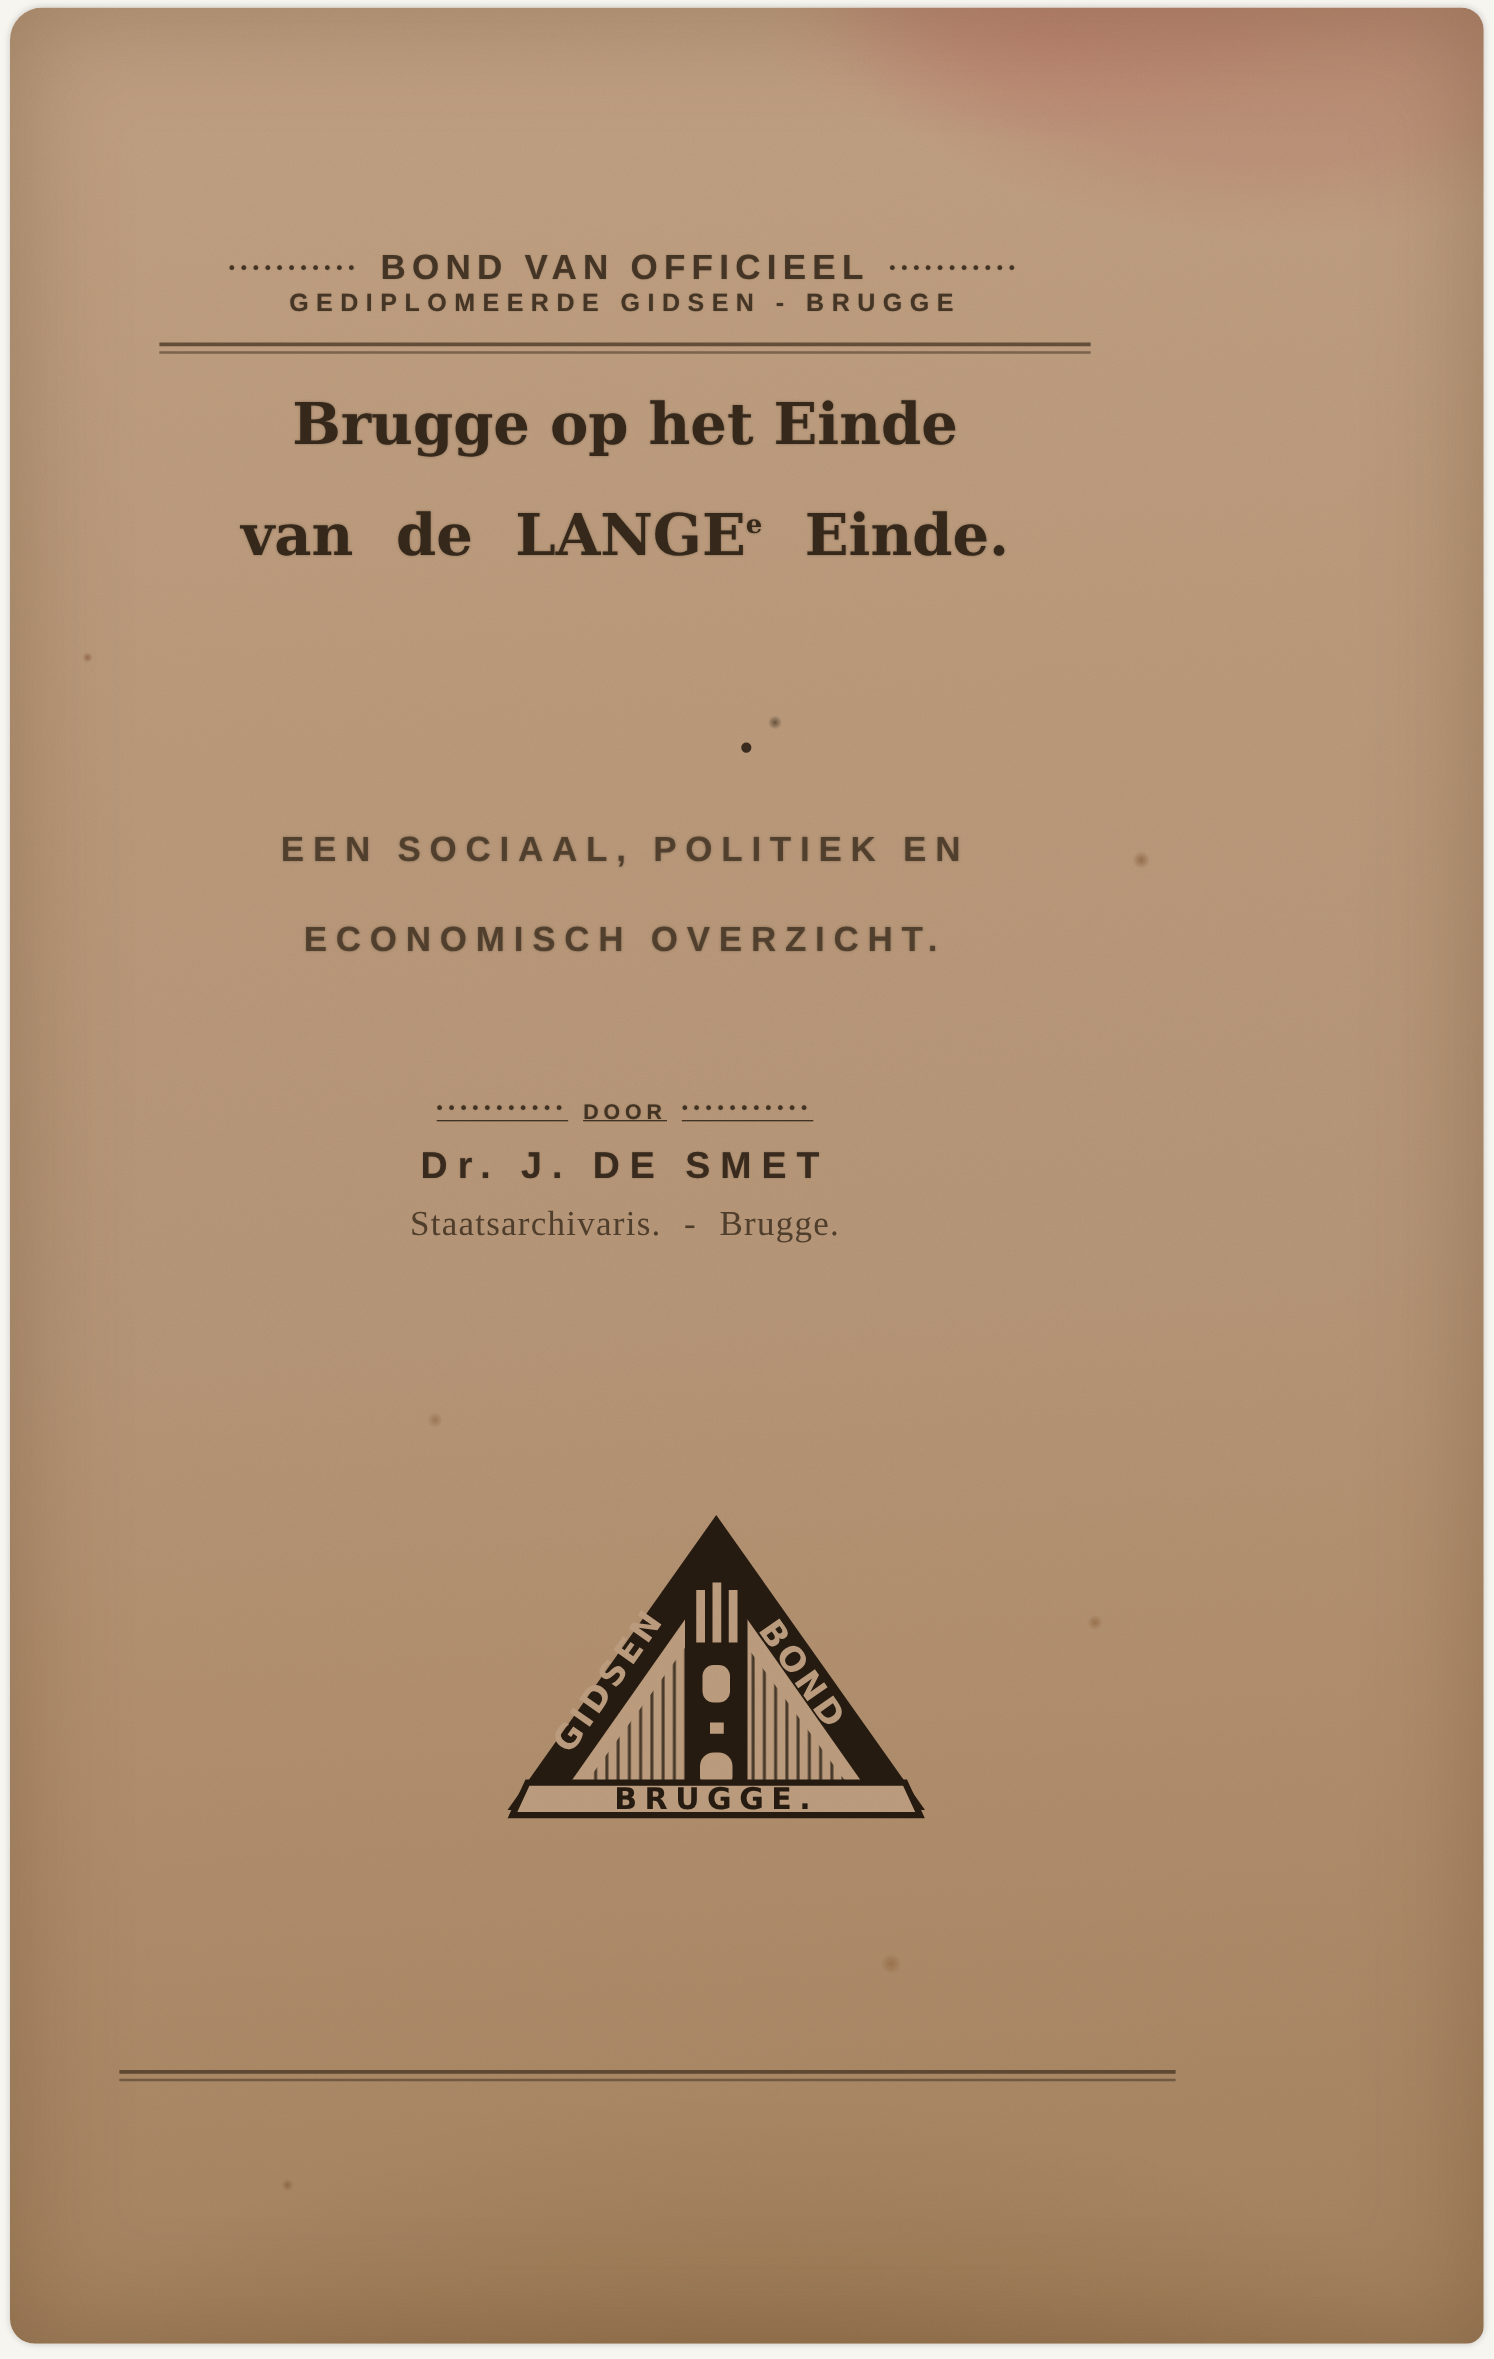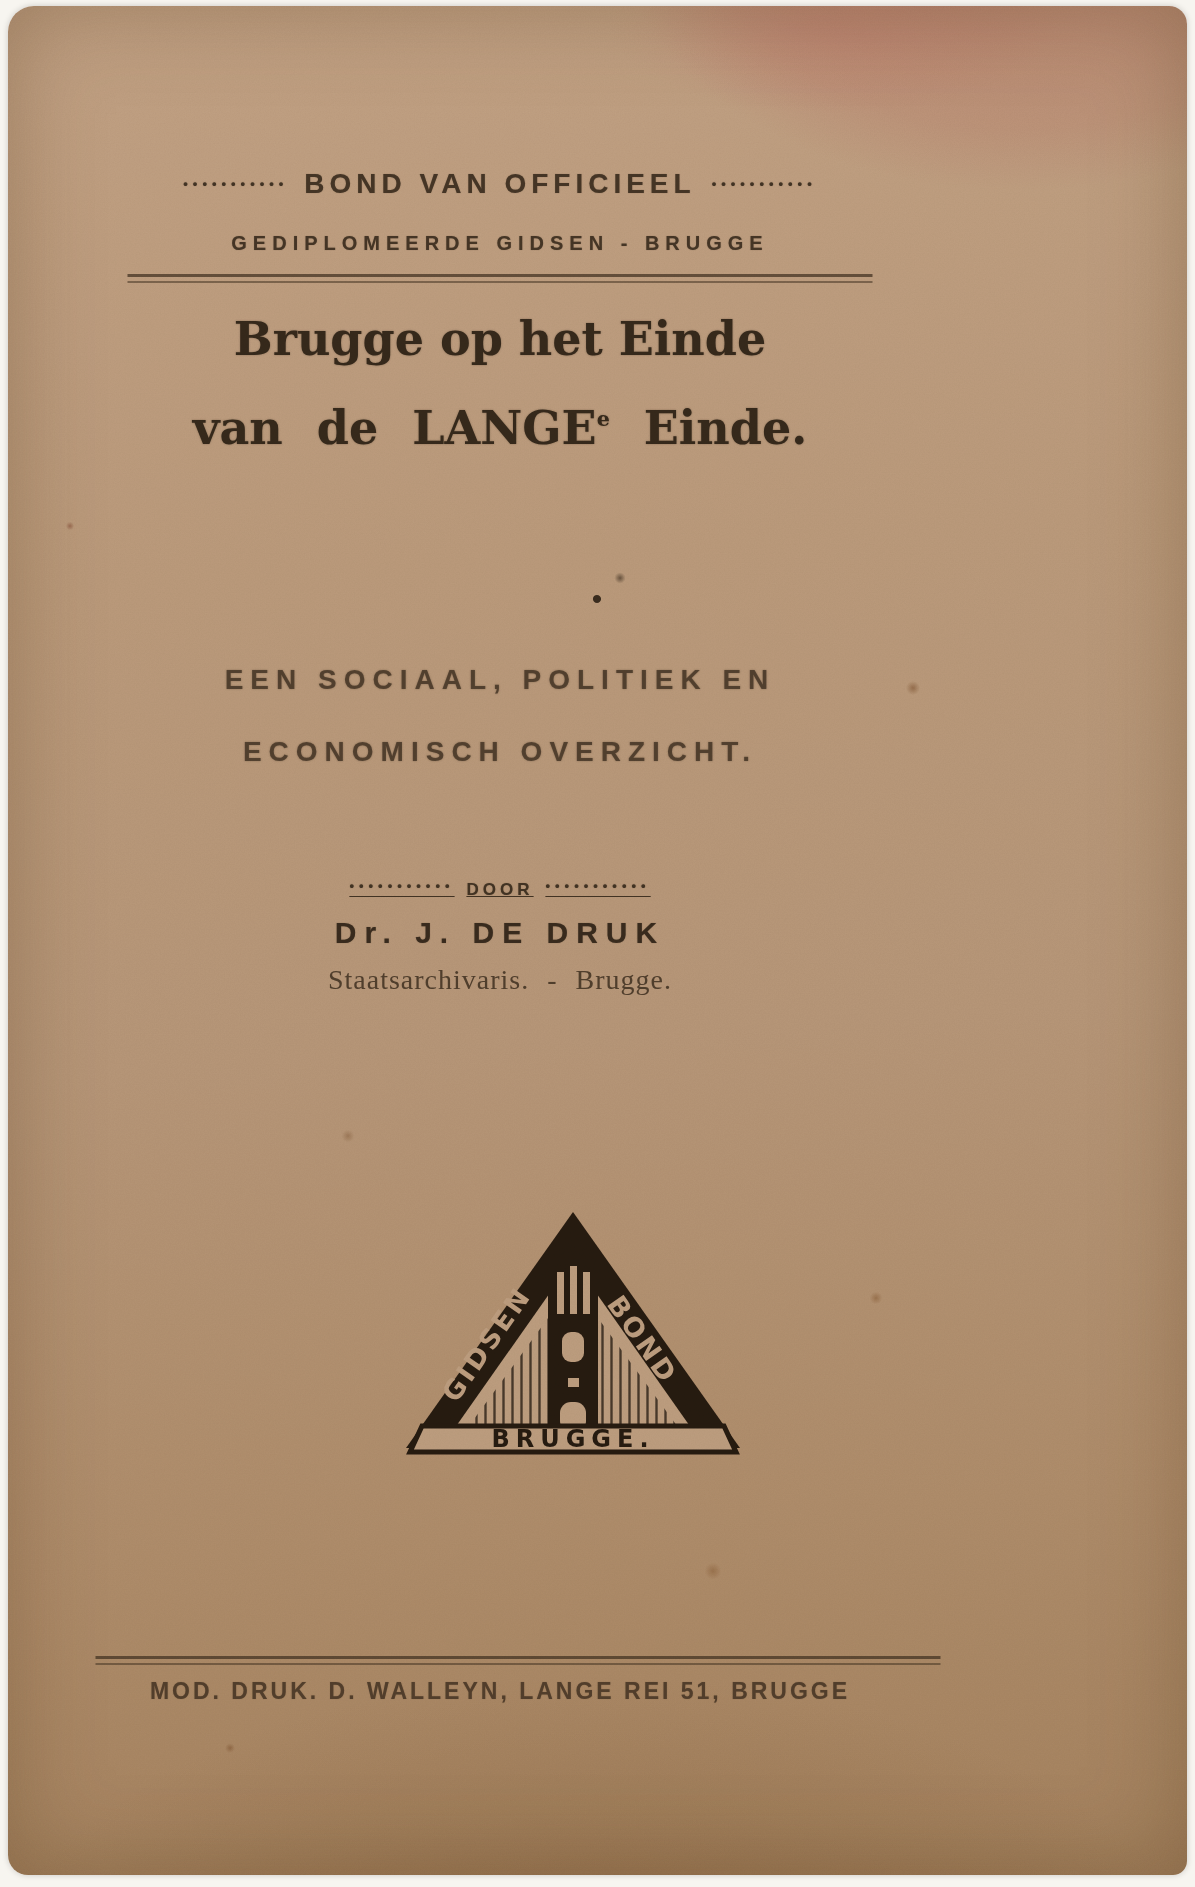--- a/index.html
+++ b/index.html
@@ -26,21 +26,21 @@
       linear-gradient(176deg, #c2a285 0%, #bb9b7c 30%, #b79779 55%, #af8d6b 80%, #a5835f 100%);
     box-shadow: inset 0 0 90px rgba(92,62,32,0.35), 0 0 6px rgba(0,0,0,0.18);
   }
   .grain{position:absolute;inset:0;width:100%;height:100%;border-radius:inherit;
     mix-blend-mode:multiply;opacity:.5;pointer-events:none;}
   .column{position:absolute;left:0;top:0;width:984px;height:100%;}
   .block{position:absolute;left:0;right:0;text-align:center;color:#463526;}
   .caps{font-family:"Liberation Sans",sans-serif;font-weight:bold;
         color:rgba(62,47,32,0.88);text-shadow:0 0 1px rgba(62,47,32,0.5);}
   .dots{font-size:13px;letter-spacing:5px;vertical-align:5px;color:rgba(55,42,28,0.85);}
-  .hdr1{top:162px;font-size:28px;letter-spacing:5px;}
+  .hdr1{top:192px;font-size:28px;letter-spacing:5px;}
   .hdr1 .txt{margin:0 16px;}
   .hdr2{top:226px;font-size:20px;letter-spacing:6px;}
   .rule{position:absolute;left:50%;transform:translateX(-50%);
         border-top:3px solid rgba(70,53,36,0.75);
         border-bottom:2px solid rgba(70,53,36,0.55);
         height:4px;}
   .rule-top{top:268px;width:745px;}
   .rule-bottom{top:1650px;width:845px;transform:translateX(-50%) translateX(18px);}
   .title{top:281px;font-family:"DejaVu Serif","Liberation Serif",serif;
          font-weight:600;font-size:46px;line-height:80px;color:#36291b;
@@ -86,21 +86,21 @@
 
     <div class="block caps subtitle">
       <div>EEN SOCIAAL, POLITIEK EN</div>
       <div>ECONOMISCH OVERZICHT.</div>
     </div>
 
     <div class="block caps door">
       <span class="dots">•••••••••••</span><span class="txt">DOOR</span><span class="dots">•••••••••••</span>
     </div>
 
-    <div class="block author">Dr. J. DE DRUK</div>
+    <div class="block author">Dr. J. DE SMET</div>
 
     <div class="block role">Staatsarchivaris. - Brugge.</div>
 
     <div class="block logo-wrap">
       <svg width="346" height="250" viewBox="0 0 346 250">
         <defs>
           <pattern id="hatch" width="9" height="9" patternUnits="userSpaceOnUse">
             <path d="M4.5,0 V9" stroke="#2a1f13" stroke-width="2.4" opacity="0.8"></path>
           </pattern>
         </defs>
@@ -125,21 +125,20 @@
         <text transform="translate(56,198) rotate(-55)" font-size="27" font-weight="bold" letter-spacing="3" fill="#bd9e80">GIDSEN</text>
         <text transform="translate(206,98) rotate(55)" font-size="27" font-weight="bold" letter-spacing="3" fill="#bd9e80">BOND</text>
 
         <polygon points="22,220 324,220 336,246 10,246" fill="#bd9e80" stroke="#261b10" stroke-width="5"></polygon>
         <text x="173" y="241" text-anchor="middle" font-size="24" font-weight="bold" letter-spacing="6" fill="#261b10">BRUGGE.</text>
       </svg>
     </div>
 
     <div class="rule rule-bottom"></div>
 
-    <div class="block caps imprint">MOD. DRUK. D. WALLEYN, LANGE REI 51, BRUGGE</div>
 
   </div>
 
   <svg class="grain">
     <filter id="noise">
       <feTurbulence type="fractalNoise" baseFrequency="0.8" numOctaves="2" stitchTiles="stitch"></feTurbulence>
       <feColorMatrix type="matrix" values="0 0 0 0 0.45  0 0 0 0 0.35  0 0 0 0 0.24  0 0 0 0.22 0"></feColorMatrix>
     </filter>
     <rect width="100%" height="100%" filter="url(#noise)"></rect>
   </svg>

